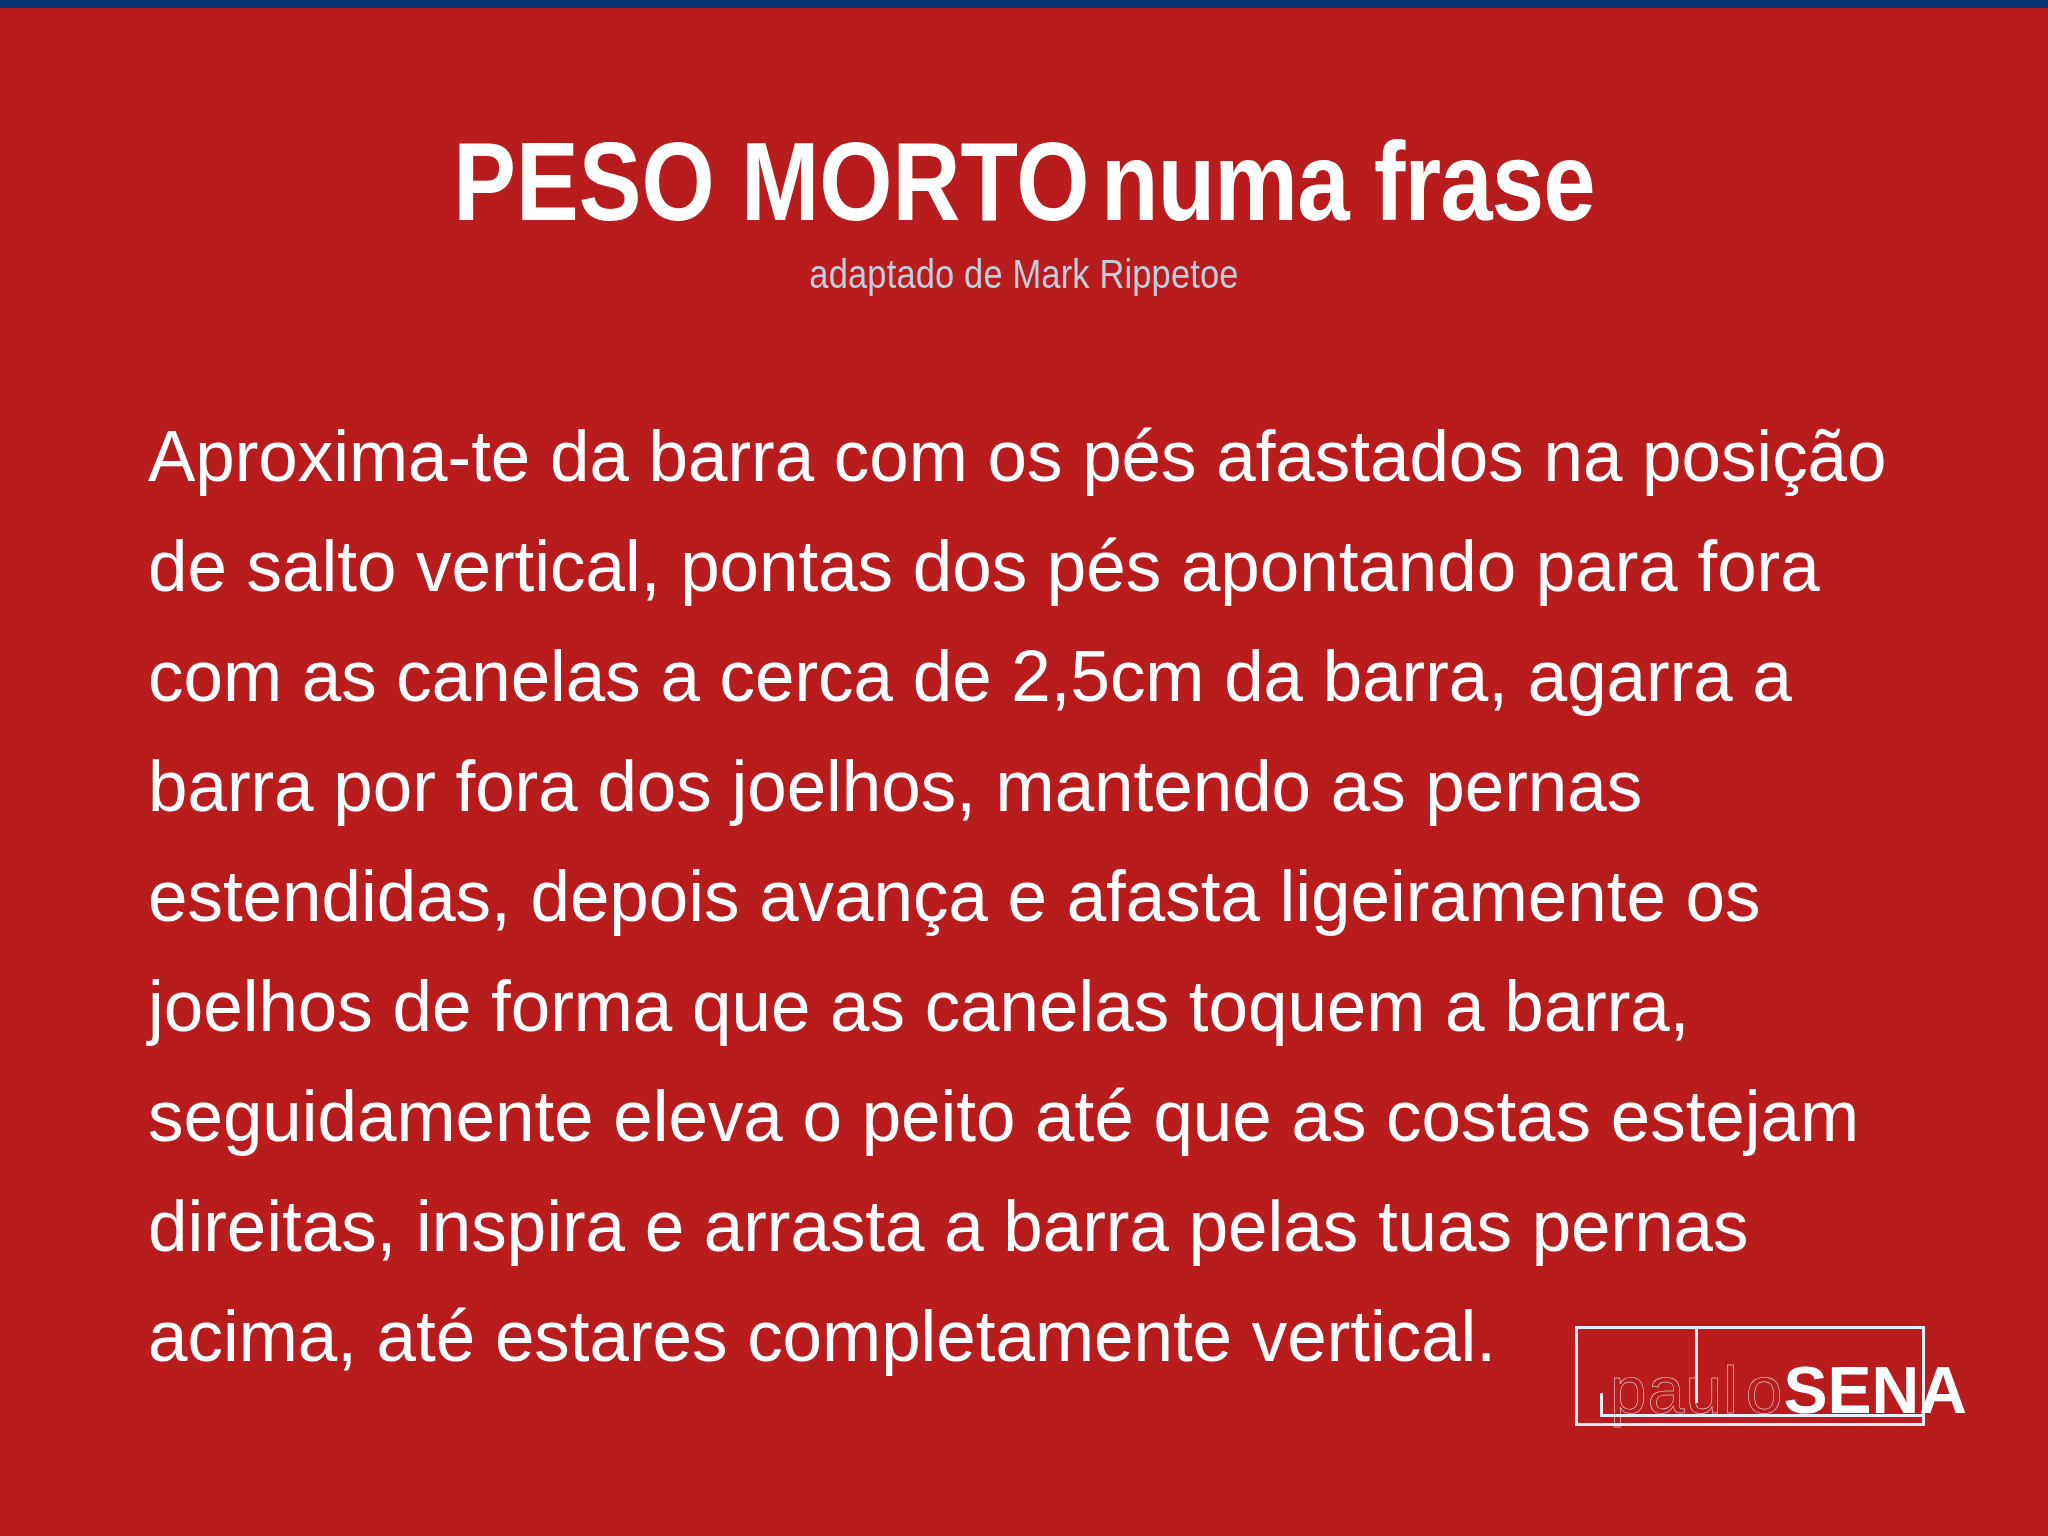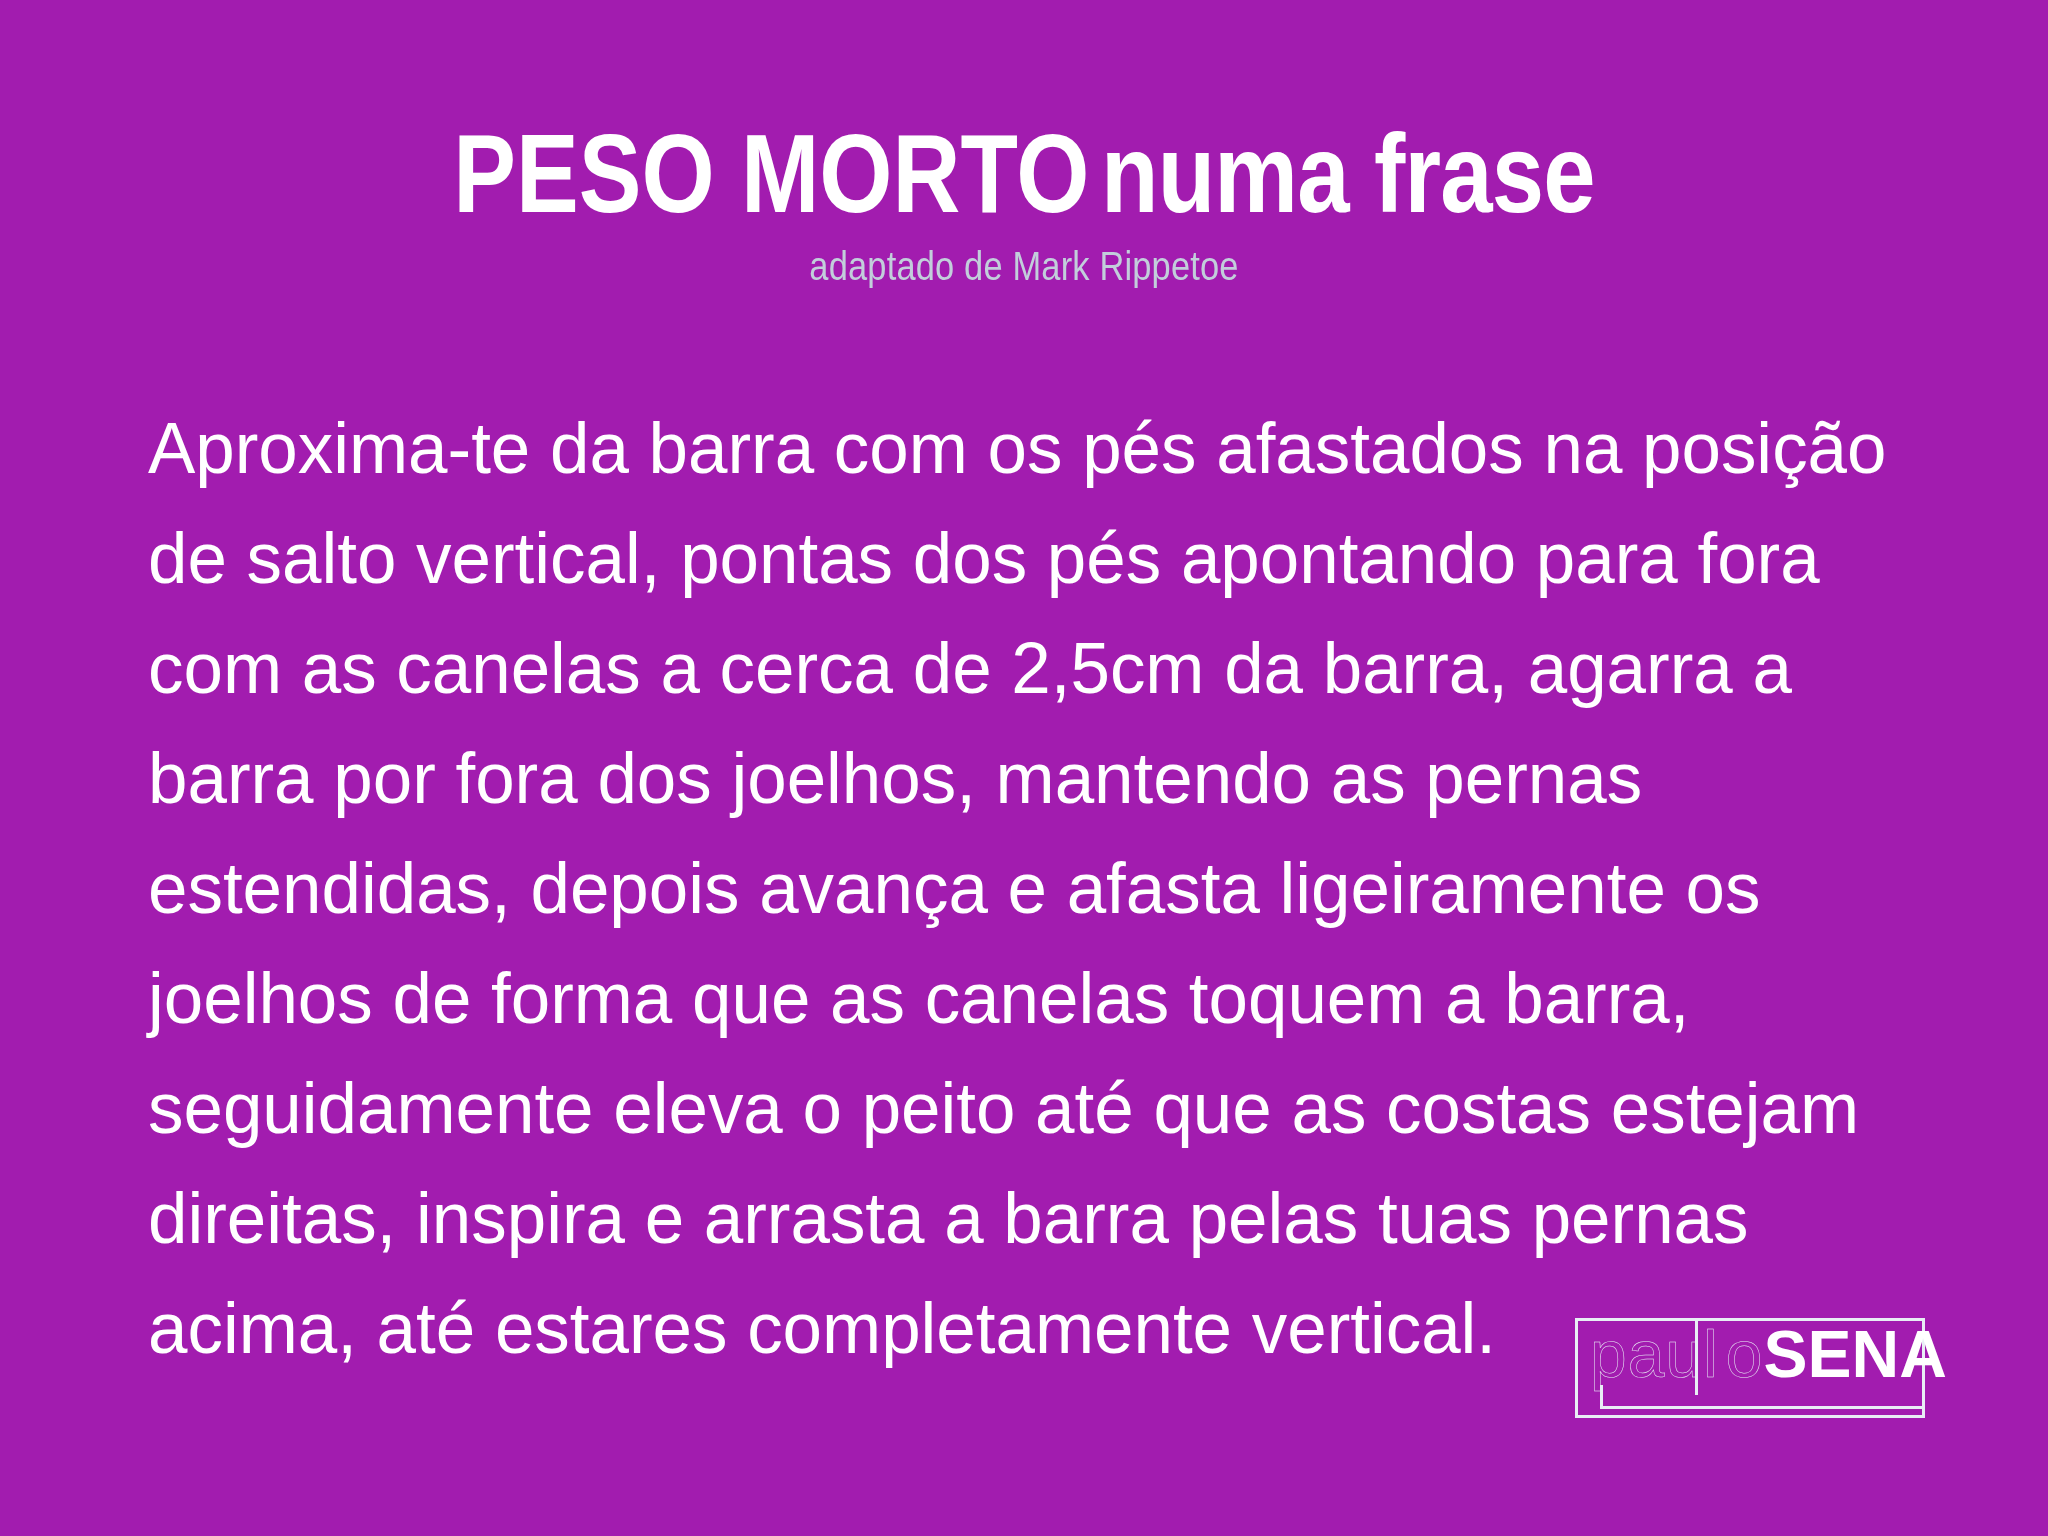--- a/index.html
+++ b/index.html
@@ -12,21 +12,22 @@
     height: 1536px;
     background: #05336a;
     font-family: "Liberation Sans", "DejaVu Sans", sans-serif;
     overflow: hidden;
     position: relative;
   }
 
   .slide {
     position: absolute;
     inset: 0;
-    background: #a21caf;
+    background: #b91c1c;
+    margin-top: 8px;
   }
 
   
   .header {
     position: absolute;
     top: 118px;
     left: 0;
     right: 0;
     text-align: center;
   }
@@ -93,23 +94,23 @@
     top: 1318px;
     width: 350px;
     height: 100px;
     border: 3px solid #e8eef5;
     box-sizing: border-box;
   }
   .logo-inner {
     position: absolute;
     inset: 0;
     display: flex;
-    align-items: flex-start;
+    align-items: flex-end;
     justify-content: flex-start;
-    padding-left: 12px;
+    padding-left: 32px;
     box-sizing: border-box;
   }
   .logo-wordmark {
     font-family: "Liberation Sans Narrow", "Liberation Sans", sans-serif;
     font-size: 66px;
     line-height: 1;
     color: #ffffff;
     white-space: nowrap;
     letter-spacing: 1px;
     position: relative;

